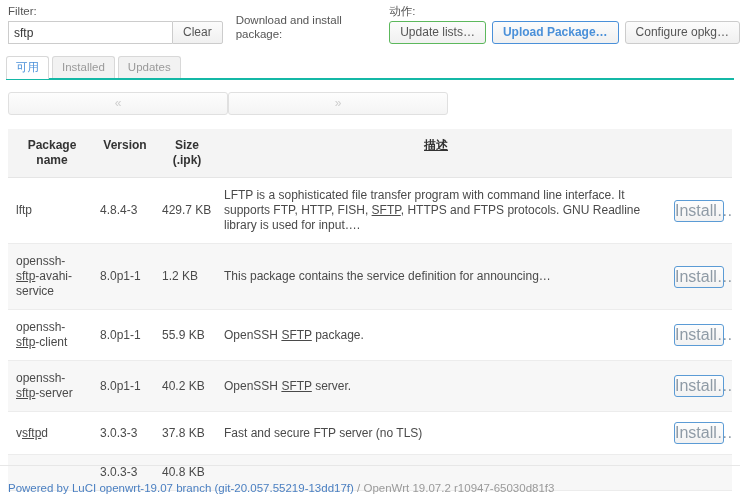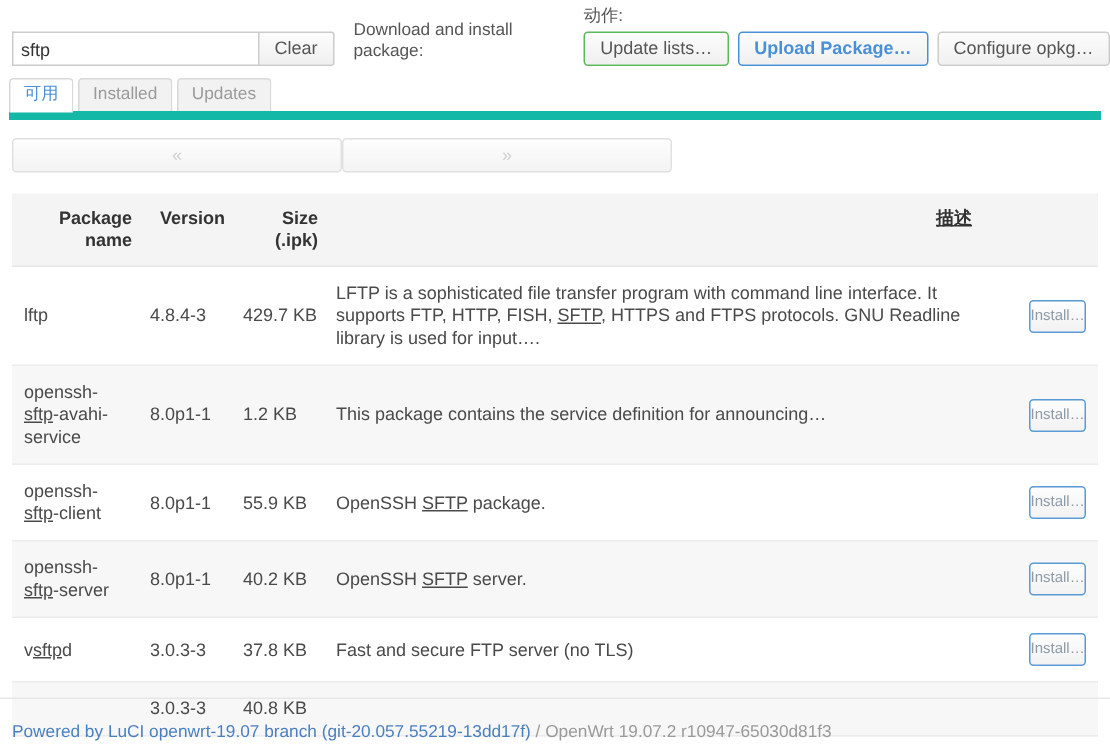--- a/index.html
+++ b/index.html
@@ -71,21 +71,21 @@
   .gap-lg { width: 14px; }
   .gap-md { width: 10px; }
   .gap-sm { width: 6px; }
 
   
   .tabs {
     margin: 13px 0 0 6px;
     height: 23px;
     display: flex;
     align-items: flex-end;
-    border-bottom: 6px solid #14b8a6;
+    border-bottom: 2px solid #14b8a6;
     width: 728px;
   }
   .tab {
     font-size: 11.5px;
     line-height: 20px;
     padding: 0 9px;
     height: 22px;
     border: 1px solid #d8d8d8;
     border-bottom: none;
     background: #f2f2f2;
@@ -125,21 +125,21 @@
     flex: 1 1 auto;
     text-align: center;
     font-size: 12px;
     color: #3d3d3d;
   }
 
   
   .tbl { width: 724px; margin: 14px 8px 0 8px; border-collapse: collapse; }
   .tbl th {
     background: #f4f4f4;
-    text-align: right;
+    text-align: center;
     font-size: 12px;
     font-weight: bold;
     color: #333;
     padding: 9px 6px 9px 6px;
     vertical-align: top;
     border-bottom: 1px solid #e5e5e5;
     line-height: 15px;
     margin-left: 22px;
   }
   .tbl td {
@@ -156,29 +156,29 @@
   .c-name { width: 86px; padding-left: 8px !important; }
   .c-ver  { width: 62px; }
   .c-size { width: 62px; }
   .c-desc { width: auto; }
   .c-act  { width: 78px; text-align: right; padding-right: 8px !important; }
 
   .hl { text-decoration: underline; }
 
   .install-btn {
     display: inline-block;
-    width: 38px;
+    width: 50px;
     height: 22px;
     line-height: 20px;
     text-align: center;
     border: 1px solid #5b9bd5;
     border-radius: 3px;
     background: linear-gradient(#fdfdfd,#f2f2f2);
     color: #8f9ba6;
-    font-size: 10px;
+    font-size: 16px;
     cursor: pointer;
   }
 
   
   .footer {
     position: absolute;
     left: 0; right: 0;
     bottom: 0;
     padding: 16px 8px 10px 8px;
     border-top: 1px solid #e7e7e7;
@@ -188,20 +188,21 @@
   .footer .ver { color: #9a9a9a; }
 </style>
 </head>
 <body>
 
 <div class="page">
 
   <div class="controls">
 
     <div class="ctl-group">
+      <div class="ctl-label">Filter:</div>
       <div class="inputgroup">
         <input class="txt" id="filter-input" type="text" value="sftp" style="">
         <button class="btn attached">Clear</button>
       </div>
     </div>
 
     <div class="gap-lg"></div>
 
     <div class="ctl-group">
       <div class="ctl-label">Download and install package:</div>

